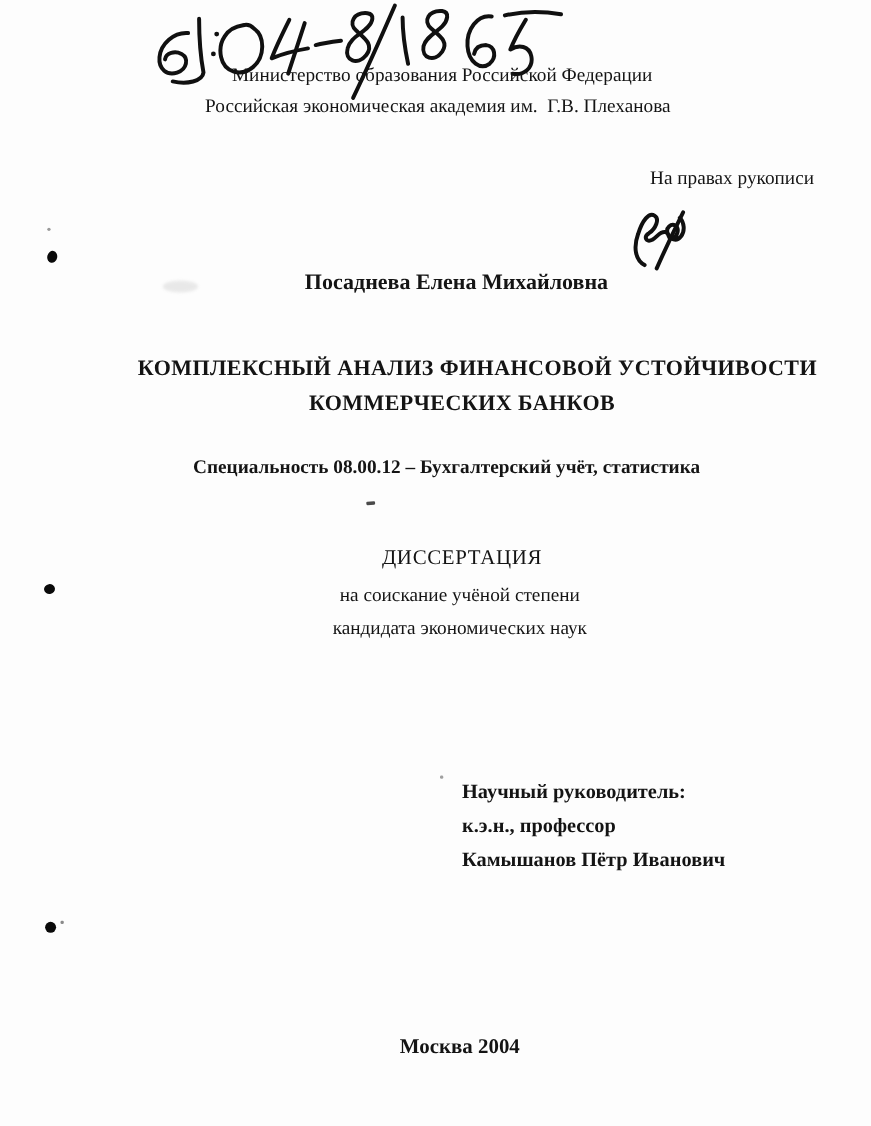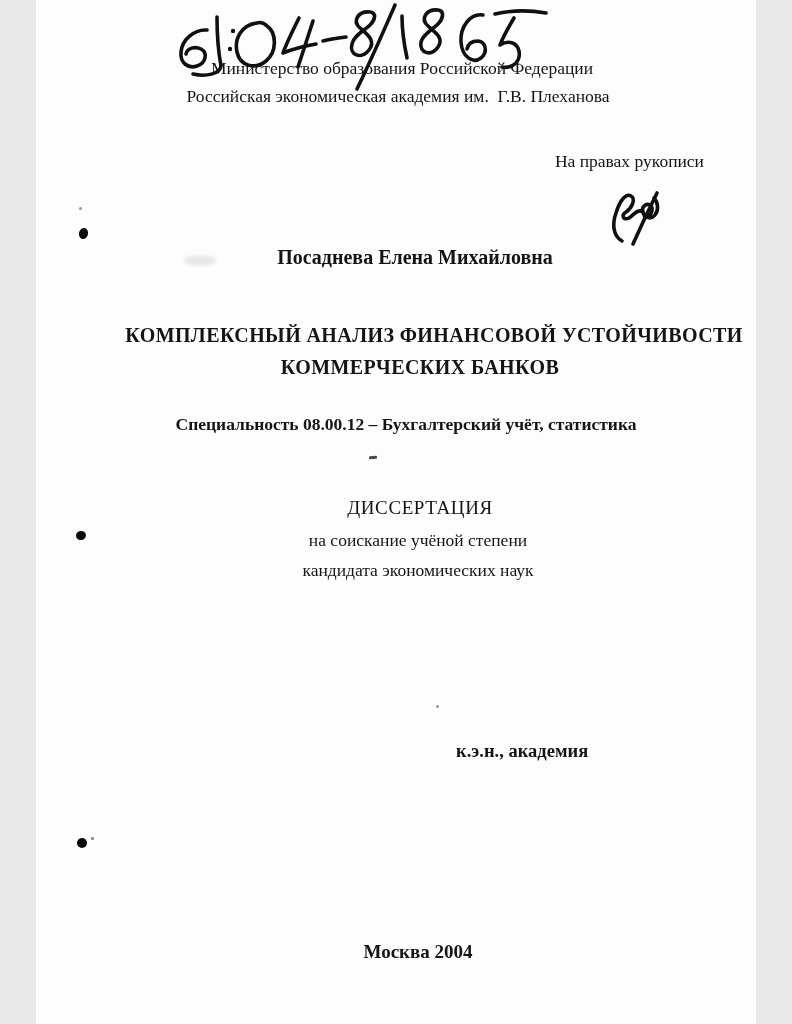--- a/index.html
+++ b/index.html
@@ -2,21 +2,21 @@
 <html><head>
 <meta charset="utf-8">
 <style>
   html, body {
     margin: 0;
     padding: 0;
     background: #e8e8e8;
   }
   .page {
     position: relative;
-    width: 720px;
+    width: 792px;
     height: 1024px;
     margin: 0 auto;
     background: #fdfdfd;
     overflow: hidden;
     font-family: "Liberation Serif", "DejaVu Serif", serif;
     color: #141414;
   }
   .line {
     position: absolute;
     left: 0;
@@ -115,21 +115,23 @@
 
   <div class="line bold" style="top:324px; font-size:20px; letter-spacing:0.4px; transform:translateX(38px);">КОМПЛЕКСНЫЙ АНАЛИЗ ФИНАНСОВОЙ УСТОЙЧИВОСТИ</div>
   <div class="line bold" style="top:356px; font-size:20px; letter-spacing:0.4px; transform:translateX(24px);">КОММЕРЧЕСКИХ БАНКОВ</div>
 
   <div class="line bold" style="top:414px; font-size:17.5px; transform:translateX(10px);">Специальность 08.00.12 – Бухгалтерский учёт, статистика</div>
 
   <div class="line" style="top:497px; font-size:19px; letter-spacing:0.6px; transform:translateX(24px);">ДИССЕРТАЦИЯ</div>
   <div class="line" style="top:530px; font-size:17.5px; transform:translateX(22px);">на соискание учёной степени</div>
   <div class="line" style="top:560px; font-size:17.5px; transform:translateX(22px);">кандидата экономических наук</div>
 
-  <div class="left-block bold" style="left:420px; top:741px; font-size:18.5px;">к.э.н., академия</div>
+  <div class="left-block bold" style="left:420px; top:710px; font-size:18.5px;">Научный руководитель:</div>
+  <div class="left-block bold" style="left:420px; top:741px; font-size:18.5px;">к.э.н., профессор</div>
+  <div class="left-block bold" style="left:420px; top:772px; font-size:18.5px;">Камышанов Пётр Иванович</div>
 
   <div class="line bold" style="top:941px; font-size:19px; transform:translateX(22px);">Москва 2004</div>
 
   <div class="artifact" style="left:43px; top:228px; width:9px; height:11px; transform:rotate(12deg);"></div>
   <div class="artifact" style="left:43px; top:207px; width:3px; height:3px; background:#9a9a9a;"></div>
   <div class="artifact" style="left:40px; top:531px; width:10px; height:9px; transform:rotate(-8deg);"></div>
   <div class="artifact" style="left:41px; top:838px; width:10px; height:10px;"></div>
   <div class="artifact" style="left:55px; top:837px; width:2.5px; height:2.5px; background:#8a8a8a;"></div>
   <div class="artifact" style="left:400px; top:705px; width:2.5px; height:2.5px; background:#a0a0a0;"></div>
   <div class="smudge" style="left:148px; top:255px; width:32px; height:11px;"></div>

